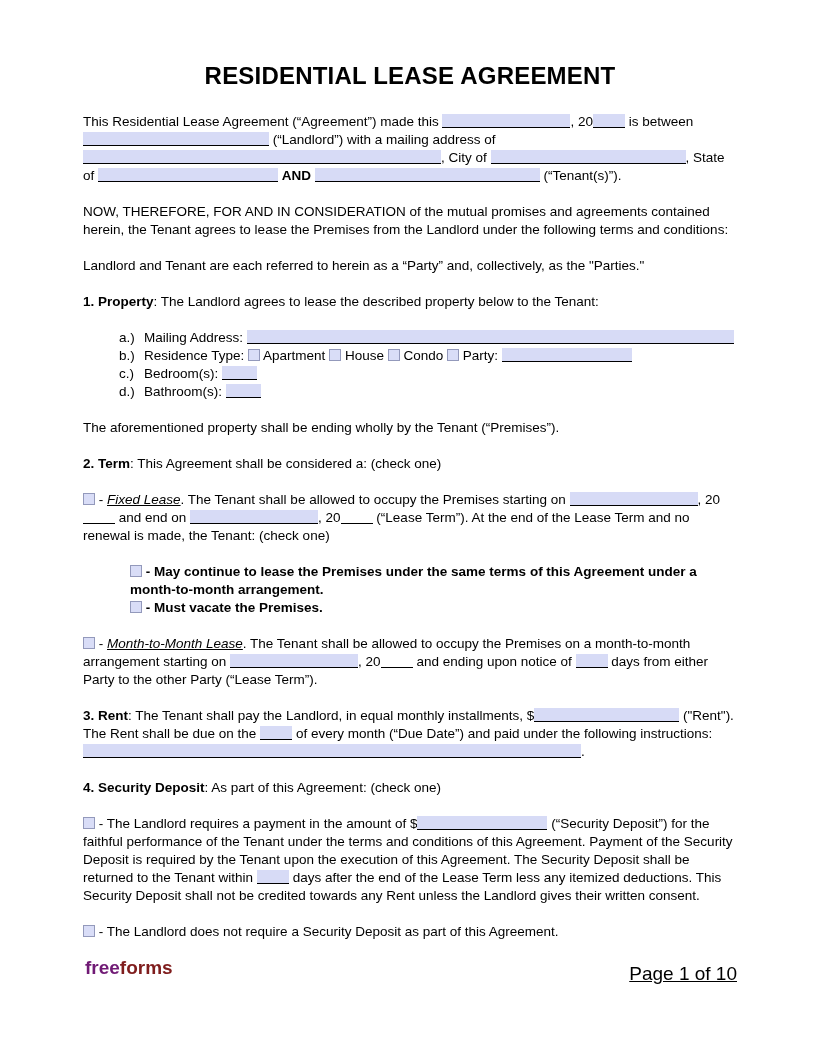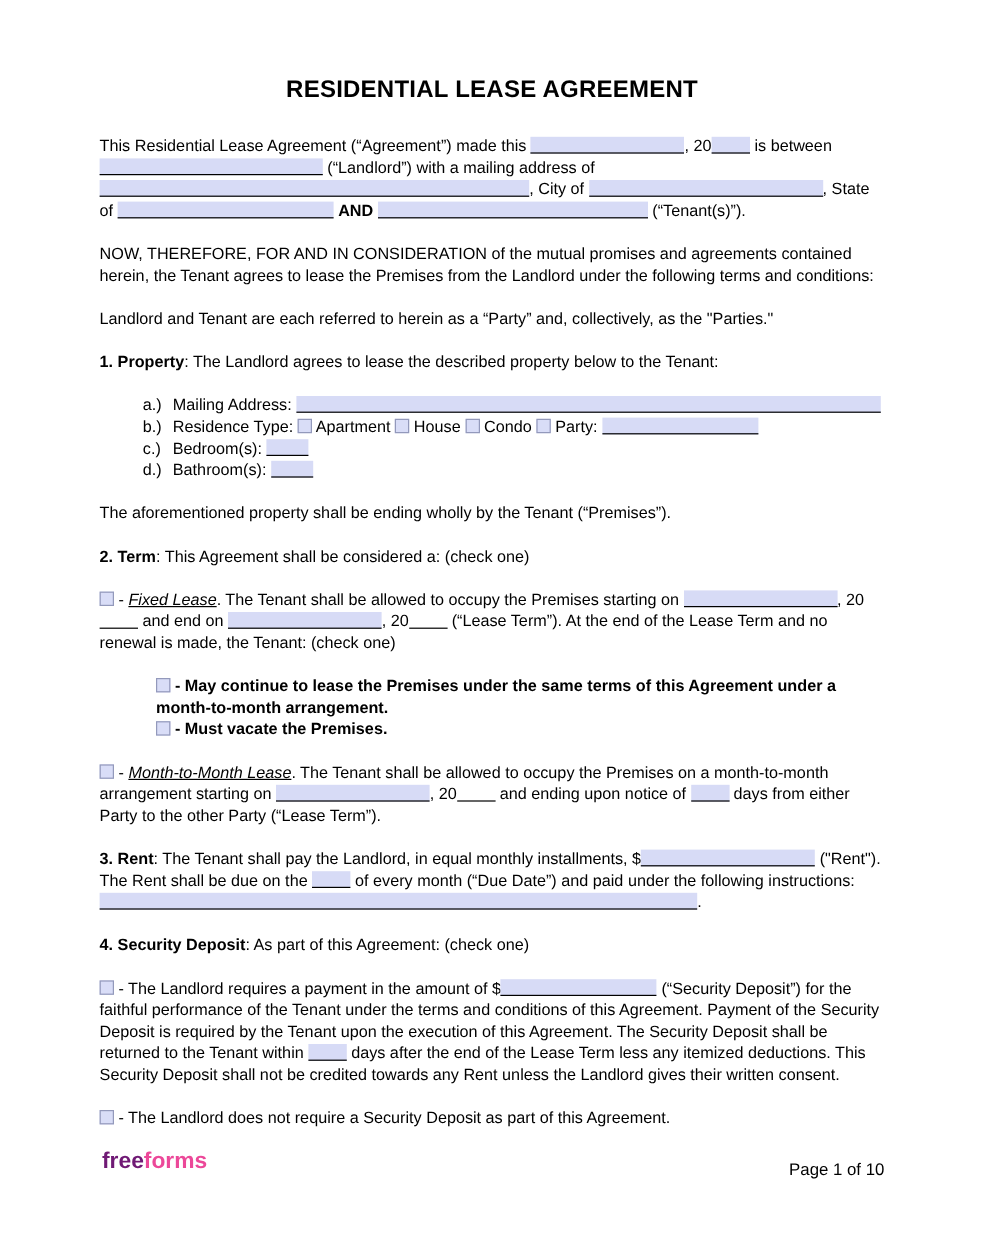--- a/index.html
+++ b/index.html
@@ -6,21 +6,21 @@
   .page{
     position:relative;
     width:819px;height:1044px;
     background:#ffffff;
     font-family:"Liberation Sans",sans-serif;
     font-size:13.5px;line-height:18px;color:#000;
     overflow:hidden;
   }
   .content{position:absolute;left:83px;top:0;width:654px;}
   .title{
-    font-size:20px;font-weight:bold;text-align:center;
+    font-size:24px;font-weight:bold;text-align:center;
     margin:63px 0 0 0;line-height:25px;letter-spacing:0.2px;
   }
   p{margin:18px 0;white-space:pre-wrap;}
   p.first{margin-top:25px;}
   .b{font-weight:bold;}
   .iu{font-style:italic;text-decoration:underline;}
   .blank{
     display:inline-block;
     background:#d7dbf6;
     border-bottom:1px solid #000;
@@ -38,22 +38,22 @@
   .list{margin:11px 0 18px 0;}
   .li{margin-left:36px;white-space:pre-wrap;line-height:18px;}
   .li-label{display:inline-block;min-width:25px;}
   .subopt{margin-left:47px;white-space:pre-wrap;font-weight:bold;}
   .footer{
     position:absolute;left:85px;right:82px;top:956px;
     display:flex;justify-content:space-between;align-items:flex-start;
   }
   .logo{font-size:19px;font-weight:bold;line-height:24px;}
   .logo-free{color:#701a75;}
-  .logo-forms{color:#ec4899;}
-  .pagenum{font-size:14px;margin-top:9px;}
+  .logo-forms{color:#7f1d1d;}
+  .pagenum{font-size:19px;margin-top:9px;text-decoration:underline;}
 </style>
 </head>
 <body>
 
 <div class="page">
   <div class="content">
 
     <h1 class="title">RESIDENTIAL LEASE AGREEMENT</h1>
 
     <p class="first"><span>This Residential Lease Agreement (“Agreement”) made this </span><span class="blank" style="width:128px"></span><span>, 20</span><span class="blank" style="width:32px"></span><span> is between </span><span class="blank" style="width:186px"></span><span> (“Landlord”) with a mailing address of </span><span class="blank" style="width:358px"></span><span>, City of </span><span class="blank" style="width:195px"></span><span>, State of </span><span class="blank" style="width:180px"></span><span> </span><span class="b">AND</span><span> </span><span class="blank" style="width:225px"></span><span> (“Tenant(s)”).</span></p>

